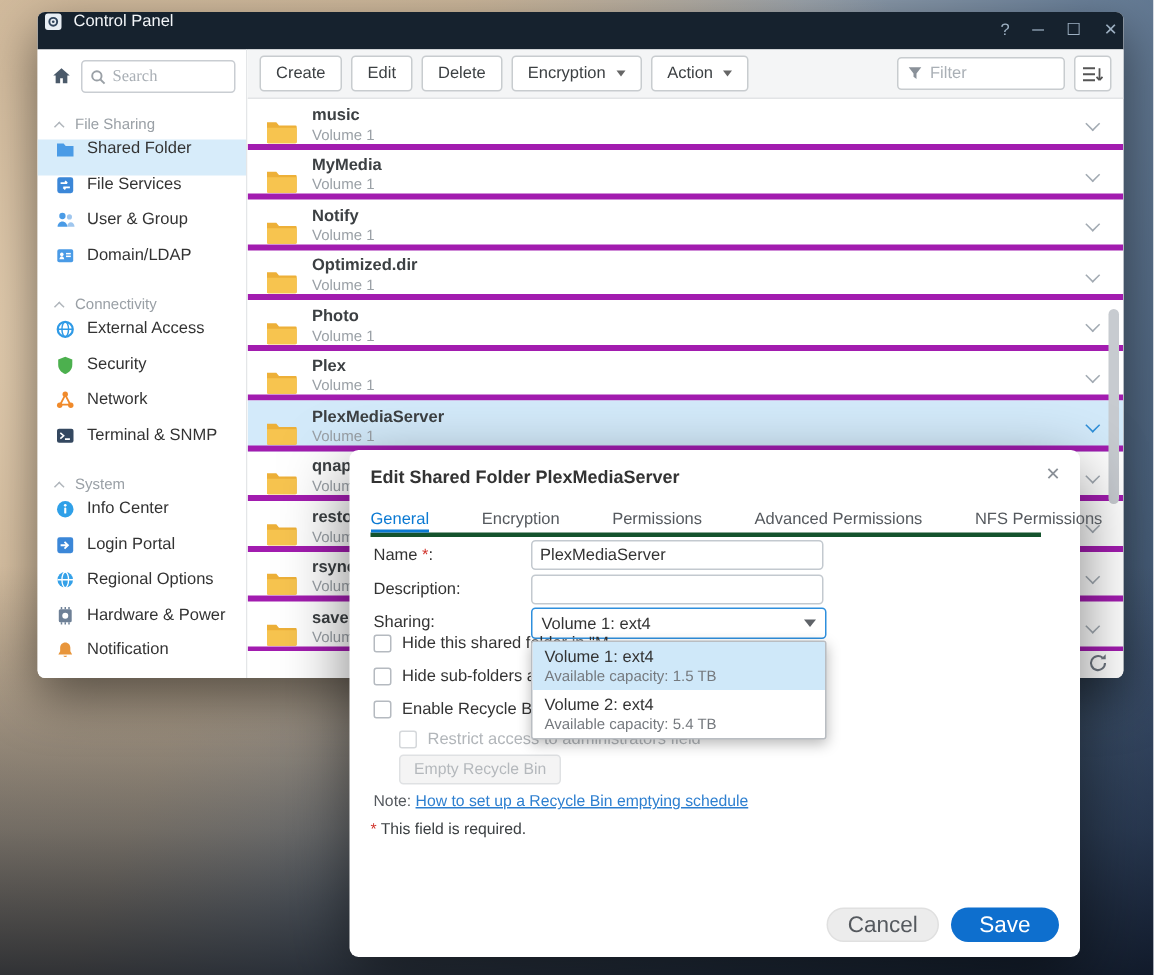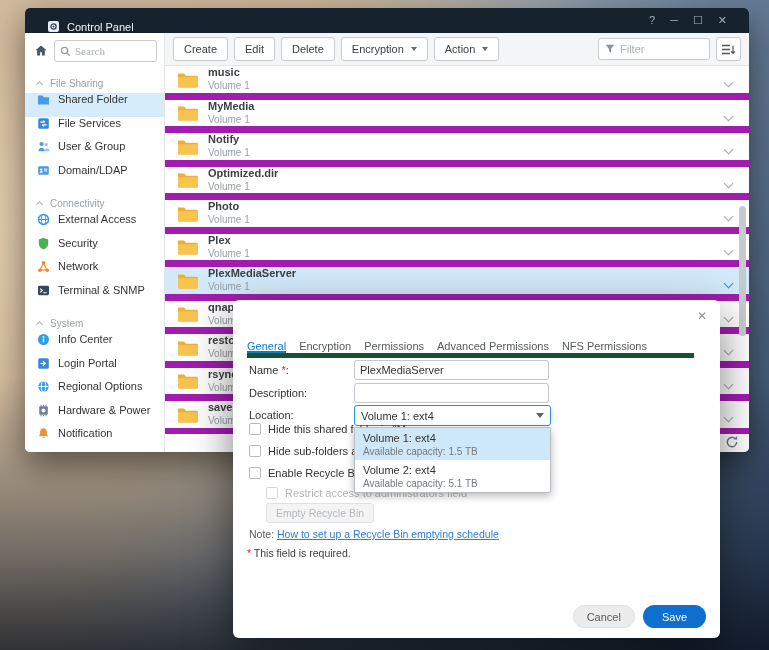--- a/index.html
+++ b/index.html
@@ -6,21 +6,21 @@
   html,body{width:769px;height:650px;overflow:hidden}
   body{font-family:"Liberation Sans","DejaVu Sans",sans-serif;}
   .screen{position:relative;width:769px;height:650px;overflow:hidden;
     background:
       linear-gradient(to bottom, rgba(10,18,30,0) 58%, rgba(14,24,38,.45) 85%, rgba(8,15,26,.78) 100%),
       radial-gradient(130% 95% at 12% 35%, #e6d0b2 0%, #d4bd9f 30%, rgba(212,189,159,0) 62%),
       linear-gradient(112deg,#c9b295 0%,#c0ae95 30%,#93a0ae 52%,#6c829b 70%,#49607b 88%,#36486b 100%);
   }
   
   .window{position:absolute;left:25px;top:8px;width:724px;height:444px;background:#fff;border-radius:5px;box-shadow:0 12px 34px rgba(0,0,0,.5);overflow:hidden;z-index:1}
-  .titlebar{height:25px;background:#16222e;display:flex;align-items:flex-end;padding:0 22px;color:#fff}
+  .titlebar{height:25px;background:#16222e;display:flex;align-items:flex-start;padding:0 4px;color:#fff}
   .titlebar .title{font-size:11px;margin-left:7px;color:#f2f5f8}
   .tb-btns{margin-left:auto;display:flex;gap:15px;color:#9db0c2;font-size:11px}
   .tb-btns span{cursor:pointer;line-height:25px}
   .win-body{display:flex;height:419px}
   
   .sidebar{width:140px;background:#fff;border-right:1px solid #e4e6e8;overflow:hidden;flex:none}
   .search-row{display:flex;align-items:center;gap:6px;padding:7px 7px 5px 9px}
   .searchbox{flex:1;height:22px;border:1px solid #c9cdd2;border-radius:3px;display:flex;align-items:center;padding:0 5px;gap:4px;background:#fff}
   .searchbox input{border:0;outline:0;width:100%;font-size:11px;color:#333;font-family:Liberation Serif, serif}
   .searchbox input::placeholder{color:#aab0b6}
@@ -34,35 +34,35 @@
   
   .main{flex:1;position:relative;background:#fff;overflow:hidden}
   .toolbar{height:33px;background:#f4f5f6;border-bottom:1px solid #e2e4e6;display:flex;align-items:center;padding:0 8px}
   .tbtn{height:24px;padding:0 10px;background:#fff;border:1px solid #c8cccf;border-radius:3px;font-size:11px;color:#3c4043;margin-right:6px;display:flex;align-items:center;cursor:pointer;font-family:inherit}
   .tbtn .dcaret{width:0;height:0;border-left:3.5px solid transparent;border-right:3.5px solid transparent;border-top:4px solid #666;margin-left:7px}
   .filterbox{margin-left:auto;width:112px;height:22px;background:#fff;border:1px solid #c8cccf;border-radius:3px;display:flex;align-items:center;padding:0 6px;gap:5px}
   .filterbox input{border:0;outline:0;width:100%;font-size:11px;color:#333;font-family:inherit}
   .filterbox input::placeholder{color:#aab0b6}
   .viewbtn{width:25px;height:24px;background:#fff;border:1px solid #c8cccf;border-radius:3px;margin-left:6px;display:flex;align-items:center;justify-content:center;cursor:pointer}
   .list{position:absolute;left:0;right:0;top:33px;bottom:18px;overflow:hidden}
-  .row{height:33.5px;display:flex;align-items:center;padding-left:12px;border-bottom:7px solid #a21caf;position:relative;cursor:pointer}
+  .row{height:33.5px;display:flex;align-items:flex-end;padding-left:12px;border-bottom:4px solid #a21caf;position:relative;cursor:pointer}
   .row.sel{background:#d3eafa}
   .f-ic{width:21px;height:17px;flex:none;display:flex}
   .f-txt{margin-left:10px;line-height:1}
   .f-name{font-size:11px;font-weight:bold;color:#3c4043;margin-bottom:3px}
   .f-vol{font-size:10px;color:#9aa0a6}
   .chev{position:absolute;right:17px;top:13px;width:7px;height:7px;border-right:1.6px solid #a2aab2;border-bottom:1.6px solid #a2aab2;transform:rotate(45deg)}
   .row.sel .chev{border-color:#2e8fd9}
   .scroll-thumb{position:absolute;right:3px;top:173px;width:7px;height:130px;background:#c7cbd0;border-radius:4px;cursor:pointer}
   .refresh{position:absolute;right:8px;bottom:2px;width:18px;height:16px;display:flex;align-items:center;justify-content:center;cursor:pointer}
   
   .modal{position:absolute;left:233px;top:300px;width:487px;height:338px;background:#fff;border-radius:6px;box-shadow:0 14px 44px rgba(0,0,0,.5);z-index:10;font-size:11px}
   .m-title{position:absolute;left:14px;top:11px;font-size:12px;font-weight:bold;color:#333}
   .m-close{position:absolute;right:13px;top:9px;color:#8a9097;font-size:12px;cursor:pointer}
-  .m-tabs{position:absolute;left:14px;right:26px;top:34px;height:24px;border-bottom:5px solid #14532d;display:flex;gap:13px}
+  .m-tabs{position:absolute;left:14px;right:26px;top:34px;height:24px;border-bottom:3px solid #14532d;display:flex;gap:35px}
   .tab{font-size:11px;color:#55595e;line-height:24px;cursor:pointer;white-space:nowrap}
   .tab.active{color:#0b7ad3;box-shadow:inset 0 -2px 0 #0b7ad3}
   .fld-label{position:absolute;left:16px;color:#333}
   .req-star{color:#d0342c}
   .txt-input{position:absolute;left:121px;width:195px;height:20px;border:1px solid #c3c9cf;border-radius:3px;font-size:11px;color:#333;padding:0 5px;outline:0;font-family:inherit}
   .selectbox{position:absolute;left:121px;top:105px;width:197px;height:21px;border:1px solid #2e8fdd;border-radius:3px;background:#fff;display:flex;align-items:center;padding:0 6px;cursor:pointer}
   .selectbox .sel-txt{color:#333}
   .sel-caret{margin-left:auto;width:0;height:0;border-left:4px solid transparent;border-right:4px solid transparent;border-top:5px solid #5f6putative368;border-top:5px solid #5f6368}
   .dropdown{position:absolute;left:121px;top:127px;width:197px;background:#fff;border:1px solid #b9bdc2;border-radius:2px;box-shadow:0 3px 9px rgba(0,0,0,.28);z-index:6;overflow:hidden}
   .dd-opt{padding:4px 8px 3px;cursor:pointer}
@@ -74,21 +74,21 @@
   .cbrow.cb4{top:187px;left:33px}
   .cbx{width:12px;height:12px;border:1px solid #b5bac0;border-radius:2px;background:#fff;flex:none}
   .cbl{color:#333}
   .cbrow.disabled .cbx{border-color:#d5d8db}
   .cbrow.disabled .cbl{color:#b2b6ba}
   .empty-btn{position:absolute;left:33px;top:203px;height:20px;padding:0 9px;background:#f4f4f4;border:1px solid #dfe1e3;border-radius:3px;color:#b4b8bc;font-size:10.5px;display:flex;align-items:center;cursor:default;font-family:inherit}
   .note{position:absolute;left:16px;top:228px;font-size:10.5px;color:#55595e}
   .note .link{color:#2d7fd0;text-decoration:underline;cursor:pointer}
   .req-note{position:absolute;left:14px;top:247px;font-size:10.5px;color:#3c4043}
   .m-footer{position:absolute;right:14px;bottom:10px;display:flex;gap:8px}
-  .btn{height:23px;border-radius:12px;font-size:11px;display:flex;align-items:center;cursor:pointer;font-family:inherit;border:0}
+  .btn{height:23px;border-radius:12px;font-size:15px;display:flex;align-items:center;cursor:pointer;font-family:inherit;border:0}
   .btn-cancel{background:#ececec;border:1px solid #e0e0e0;color:#55595e;padding:0 13px}
   .btn-save{background:#0e6fce;color:#fff;padding:0 19px}
 </style>
 </head>
 <body>
 
 <div class="screen">
 
   <div class="window">
     <div class="titlebar">
@@ -461,40 +461,41 @@
           <svg width="14" height="14" viewBox="0 0 15 15">
               <path d="M12.5 7.5a5 5 0 1 1-1.7-3.7" fill="none" stroke="#6e7680" stroke-width="1.5"></path>
               <path d="M13 1.2v3.6H9.4z" fill="#6e7680"></path>
             </svg>
         </div>
       </div>
     </div>
   </div>
 
   <div class="modal">
+    <span class="m-title">Edit Shared Folder PlexMediaServer</span>
     <span class="m-close">✕</span>
 
     <div class="m-tabs">
       <span class="tab active">General</span>
       <span class="tab">Encryption</span>
       <span class="tab">Permissions</span>
       <span class="tab">Advanced Permissions</span>
       <span class="tab">NFS Permissions</span>
     </div>
 
     <span class="fld-label" style="top:64px">
       <span>Name</span>
       <span class="req-star">*</span><span>:</span>
     </span>
     <input class="txt-input" style="top: 60px;" value="PlexMediaServer">
 
     <span class="fld-label" style="top:87px">Description:</span>
     <input class="txt-input" style="top: 83px;">
 
-    <span class="fld-label" style="top:109px">Location:</span>
+    <span class="fld-label" style="top:109px">Sharing:</span>
     <div class="selectbox">
       <span class="sel-txt">Volume 1: ext4</span>
       <span class="sel-caret"></span>
     </div>
 
     <div class="cbrow cb1">
       <span class="cbx"></span>
       <span class="cbl">Hide this shared folder in "M</span>
     </div>
     <div class="cbrow cb2">
@@ -524,21 +525,21 @@
       <span>This field is required.</span>
     </div>
 
     <div class="dropdown">
       <div class="dd-opt hl">
         <div class="dd-t">Volume 1: ext4</div>
         <div class="dd-s">Available capacity: 1.5 TB</div>
       </div>
       <div class="dd-opt">
         <div class="dd-t">Volume 2: ext4</div>
-        <div class="dd-s">Available capacity: 5.1 TB</div>
+        <div class="dd-s">Available capacity: 5.4 TB</div>
       </div>
     </div>
 
     <div class="m-footer">
       <button class="btn btn-cancel">
           <span>Cancel</span>
         </button>
       <button class="btn btn-save">
           <span>Save</span>
         </button>

